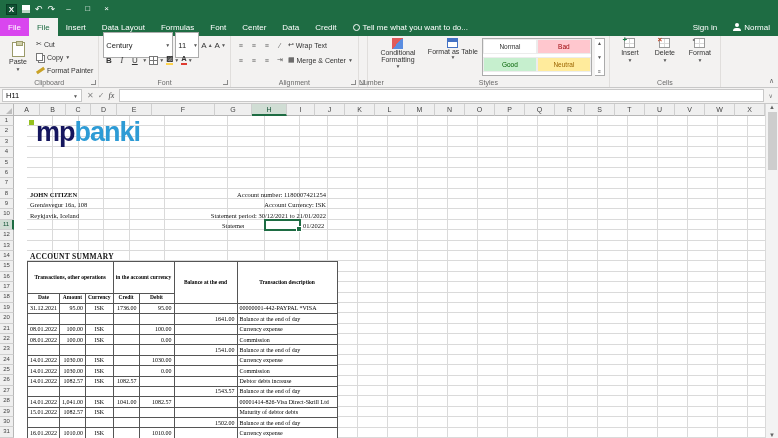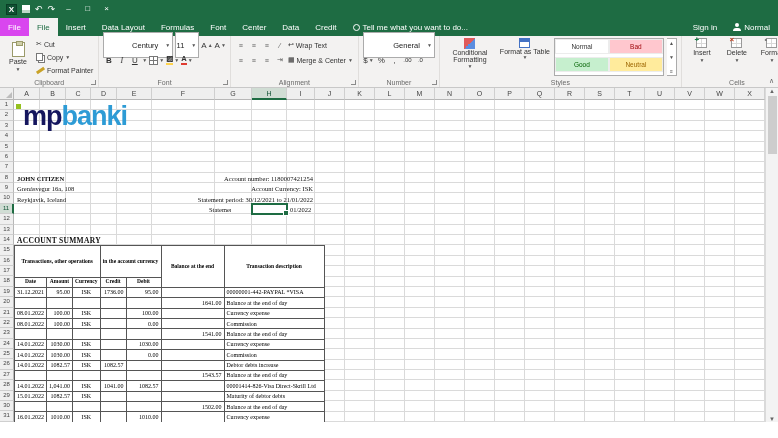--- a/index.html
+++ b/index.html
@@ -34,21 +34,21 @@
 
 .ribbon{height:52px;background:#f3f2f1;border-bottom:1px solid #c8c8c8;display:flex;position:relative;font-size:7px;color:#333}
 .grp{position:relative;display:flex;gap:3px;padding:2px 4px 11px 4px;border-right:1px solid #e0dedc}
 .grp-label{position:absolute;bottom:1px;left:0;right:0;text-align:center;font-size:7px;color:#6a6a6a}
 .dlg{position:absolute;right:2px;bottom:2px;width:5px;height:5px;border-right:1px solid #8a8a8a;border-bottom:1px solid #8a8a8a}
 .bigbtn{display:flex;flex-direction:column;align-items:center;justify-content:center;width:28px;gap:1px}
 .minicol,.gcol{display:flex;flex-direction:column;gap:1px;justify-content:flex-start}
 .mini{display:flex;align-items:center;gap:2px;height:12px;padding:0 1px;white-space:nowrap}
 .grow{display:flex;align-items:center;gap:2px;height:14px}
 .caret{font-size:5px;color:#555}
-.combo{display:flex;align-items:center;justify-content:flex-end;background:#fff;border:1px solid #ababab;height:12px;font-size:7.5px;padding:12px 2px;color:#222;gap:7px;white-space:nowrap}
+.combo{display:flex;align-items:center;justify-content:space-between;background:#fff;border:1px solid #ababab;height:12px;font-size:7.5px;padding:12px 2px;color:#222;gap:7px;white-space:nowrap}
 .sbtn{display:inline-flex;align-items:center;justify-content:center;height:12px;min-width:11px;font-size:8px;color:#333;gap:1px}
 .bld{font-weight:bold}.itl{font-style:italic;font-family:"Liberation Serif",serif}.unl{text-decoration:underline}
 .ic-paste{width:13px;height:15px;background:#fff;border:1px solid #9a9a6a;position:relative}
 .ic-paste::before{content:"";position:absolute;top:-2px;left:3px;width:5px;height:3px;background:#cfcfa8;border:1px solid #9a9a6a}
 .ic-copy{width:7px;height:8px;border:1px solid #777;background:#fff;box-shadow:2px 2px 0 -1px #fff,2px 2px 0 0 #777;margin-right:2px}
 .ic-brush{width:9px;height:3px;background:#c9a227;transform:rotate(-35deg)}
 .ic-borders{width:9px;height:9px;border:1px solid #777;background:linear-gradient(#777,#777) center/9px 1px no-repeat,linear-gradient(#777,#777) center/1px 9px no-repeat,#fff}
 .ic-under{font-size:7.5px;line-height:8px;font-weight:bold}
 .u-yellow{border-bottom:2px solid #ffd34d}
 .u-red{border-bottom:2px solid #e03c31}
@@ -79,21 +79,21 @@
 
 .sheet{position:relative;height:334px;background:#fff;overflow:hidden}
 .corner{position:absolute;left:0;top:0;width:14px;height:12px;background:#eeeeee;border-right:1px solid #b7b7b7;border-bottom:1px solid #b7b7b7}
 .corner::after{content:"";position:absolute;right:1px;bottom:1px;border-left:6px solid transparent;border-bottom:6px solid #bdbdbd}
 .colheads{position:absolute;left:14px;top:0;height:12px;display:flex}
 .col-h{height:12px;background:#efefef;border-right:1px solid #cfcfcf;border-bottom:1px solid #b7b7b7;font-size:7px;color:#444;text-align:center;line-height:11px}
 .col-h.sel{background:#d0ddd4;border-bottom:2px solid #1e6c43;color:#0f5132}
 .rowheads{position:absolute;left:0;top:12px;width:14px}
 .row-h{width:14px;background:#efefef;border-right:1px solid #b7b7b7;border-bottom:1px solid #cfcfcf;font-size:6.5px;color:#444;text-align:center}
 .row-h.sel{background:#d0ddd4;border-right:2px solid #1e6c43;color:#0f5132}
-.grid{position:absolute;left:14px;top:12px;width:751px;height:322px;overflow:hidden;background:#fff}
+.grid{position:absolute;left:27px;top:12px;width:751px;height:322px;overflow:hidden;background:#fff}
 .gl{position:absolute;background:#dadada}
 .sheet-text{position:absolute;font-family:"Liberation Serif",serif;font-size:6.5px;height:11px;line-height:11px;white-space:nowrap;color:#111;z-index:2}
 .info-r{left:0;width:299px;text-align:right}
 .bold{font-weight:bold}
 .logo{position:absolute;top:1px;left:9px;font-size:27px;font-weight:bold;letter-spacing:-1px;font-family:"Liberation Sans",sans-serif;line-height:30px;z-index:2}
 .logo-mp{color:#15165e}
 .logo-banki{color:#2d9bd5}
 .logo-mark{position:absolute;left:2px;top:4px;width:5px;height:5px;background:#95c11f;z-index:2}
 .summary{font-size:7.5px;font-weight:bold;letter-spacing:.3px}
 .tx{position:absolute;left:0;border-collapse:collapse;table-layout:fixed;background:#fff;font-family:"Liberation Serif",serif;z-index:2}
@@ -232,46 +232,20 @@
               <span>Merge &amp; Center</span>
               <span class="caret">▼</span>
             </span>
         </div>
       </div>
       <div class="grp-label">Alignment</div>
       <span class="dlg"></span>
     </div>
 
     <div class="grp">
-      <div class="gcol">
-        <div class="grow">
-          <div class="combo" style="width:72px">
-              <span>General</span>
-              <span class="caret">▼</span>
-            </div>
-        </div>
-        <div class="grow">
-          <span class="sbtn">
-              <span>$</span>
-              <span class="caret">▼</span>
-            </span>
-          <span class="sbtn">
-              <span>%</span>
-            </span>
-          <span class="sbtn">
-              <span>,</span>
-            </span>
-          <span class="sbtn" style="font-size:6px">
-              <span>.00</span>
-            </span>
-          <span class="sbtn" style="font-size:6px">
-              <span>.0</span>
-            </span>
-        </div>
-      </div>
       <div class="grp-label">Number</div>
       <span class="dlg"></span>
     </div>
 
     <div class="grp">
       <div class="stylbtn">
         <span class="ic-cf"></span>
         <span>Conditional Formatting</span>
         <span class="caret">▼</span>
       </div>
@@ -315,20 +289,33 @@
           </span>
         <span>Format</span>
         <span class="caret">▼</span>
       </div>
       <div class="grp-label">Cells</div>
     </div>
 
     <span class="collapse">∧</span>
   </div>
 
+  <div class="fbar">
+    <div class="namebox">
+      <span>H11</span>
+      <span class="caret">▼</span>
+    </div>
+    <div class="fbtns">
+      <span>✕</span>
+      <span>✓</span>
+      <span class="fx">fx</span>
+    </div>
+    <div class="finput"></div>
+    <span class="fexp">∨</span>
+  </div>
 
   <div class="sheet">
     <div class="corner"></div>
     <div class="colheads" id="colHeaders">
         <div class="col-h" style="width: 26px;">A</div>
         <div class="col-h" style="width: 26px;">B</div>
         <div class="col-h" style="width: 25px;">C</div>
         <div class="col-h" style="width: 26px;">D</div>
         <div class="col-h" style="width: 35px;">E</div>
         <div class="col-h" style="width: 63px;">F</div>

